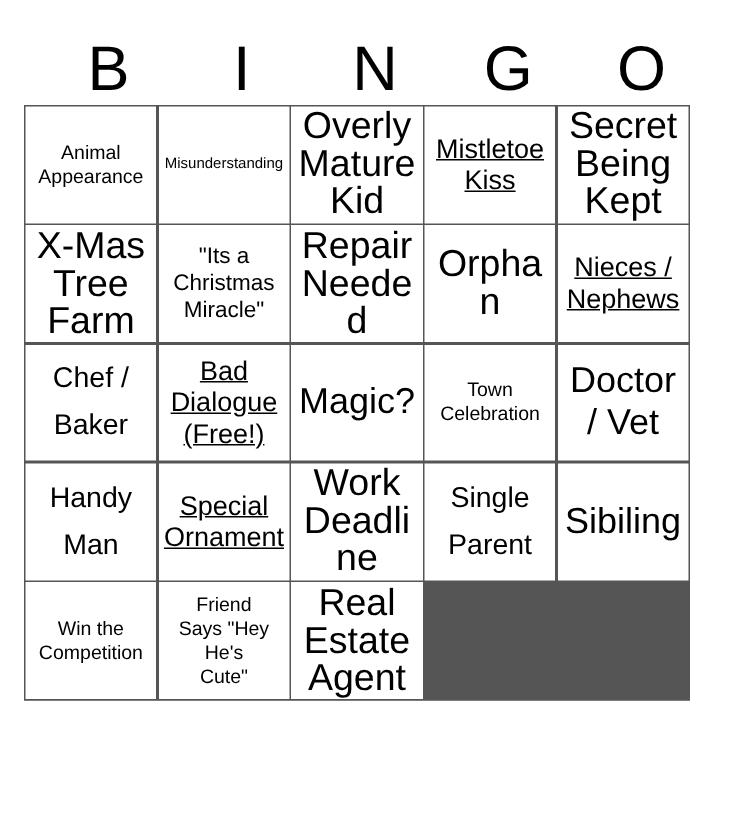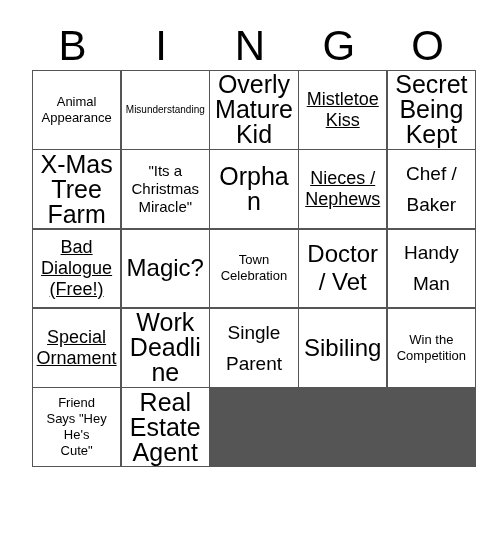--- a/index.html
+++ b/index.html
@@ -39,21 +39,21 @@
     font-size: 42px;
     line-height: 46px;
     font-weight: 400;
     color: #000000;
     letter-spacing: 0px;
   }
 
   
   .bingo-grid {
     position: absolute;
-    left: 32px;
+    left: 16px;
     top: 70px;
     width: 444px;
     height: 397px;
     display: grid;
     grid-template-columns: repeat(5, 1fr);
     grid-template-rows: repeat(5, 1fr);
     box-sizing: border-box;
     border-top: 2px solid #ururu;
     border: 1.5px solid #555555;
     background: #555555;
@@ -129,20 +129,24 @@
         <span class="cell-text">X-Mas
 Tree
 Farm</span>
       </div>
       <div class="bingo-cell fs-sm">
         <span class="cell-text">"Its a
 Christmas
 Miracle"</span>
       </div>
       <div class="bingo-cell fs-lg">
+        <span class="cell-text">Repair
+Needed</span>
+      </div>
+      <div class="bingo-cell fs-lg">
         <span class="cell-text">Orphan</span>
       </div>
       <div class="bingo-cell fs-md">
         <span class="cell-text">Nieces /
 Nephews</span>
       </div>
       <div class="bingo-cell fs-xxl">
         <span class="cell-text">Chef /
 Baker</span>
       </div>

